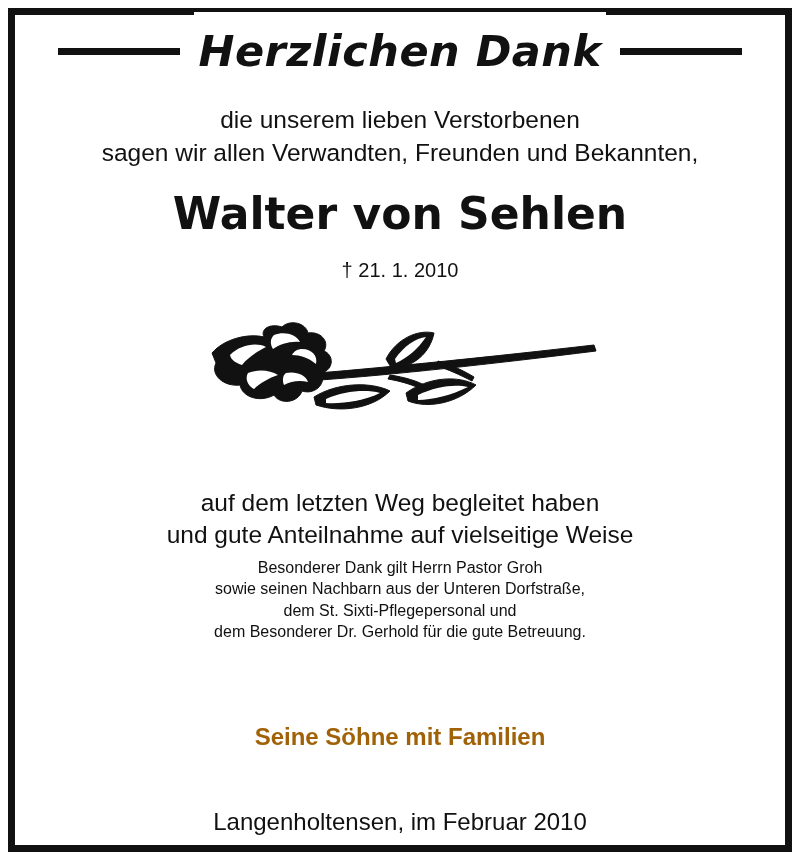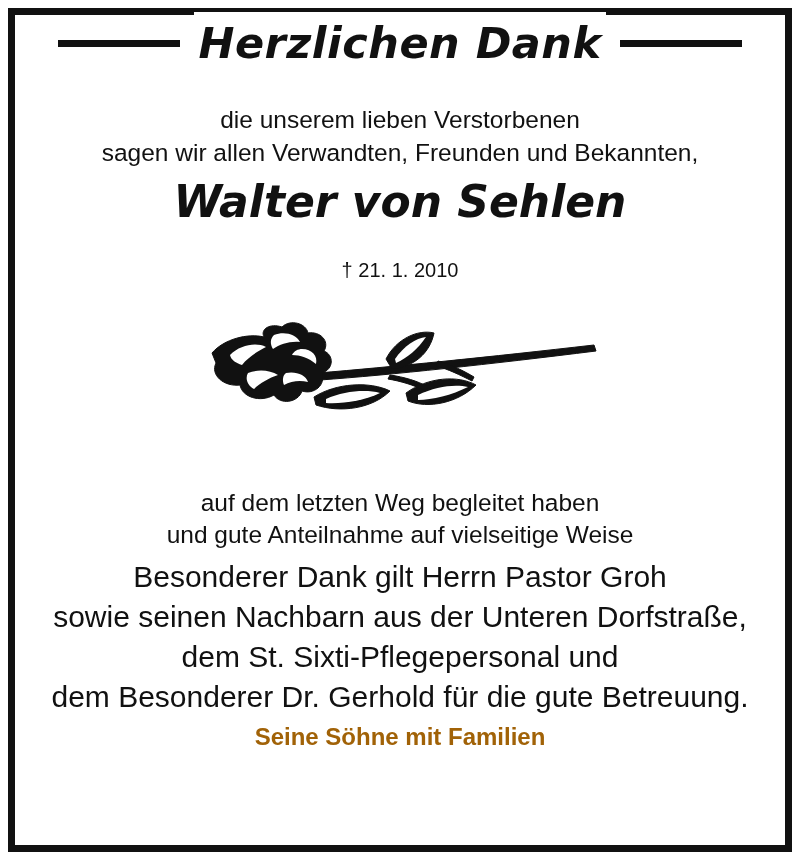--- a/index.html
+++ b/index.html
@@ -57,39 +57,38 @@
   .heading {
     font-family: "DejaVu Sans", sans-serif;
     font-weight: bold;
     font-style: italic;
     font-size: 43px;
     letter-spacing: 0.5px;
     color: #111111;
     white-space: nowrap;
     line-height: 1.1;
     background: #ffffff;
-    padding: 8px 4px;
+    padding: 16px 4px;
   }
   .intro {
     position: absolute;
     left: 0;
     right: 0;
     top: 74px;
     font-size: 24.5px;
     line-height: 1.34;
     color: #111111;
   }
   .deceased-name {
     position: absolute;
     left: 0;
     right: 0;
-    top: 146px;
+    top: 158px;
     font-family: "DejaVu Sans", sans-serif;
     font-weight: bold;
-    font-style: italic;
     font-size: 44px;
     color: #111111;
     white-space: nowrap;
   }
   .death-date {
     position: absolute;
     left: 0;
     right: 0;
     top: 229px;
     font-size: 20px;
@@ -113,21 +112,21 @@
     font-size: 24.5px;
     line-height: 1.32;
     color: #111111;
     margin-top: 32px;
   }
   .body-2 {
     position: absolute;
     left: 0;
     right: 0;
     top: 527px;
-    font-size: 30px;
+    font-size: 16px;
     line-height: 1.33;
     color: #111111;
   }
   .signature {
     position: absolute;
     left: 0;
     right: 0;
     top: 693px;
     font-size: 24px;
     font-weight: bold;
@@ -211,16 +210,17 @@
 
       <div class="body-2">
         <span class="line">Besonderer Dank gilt Herrn Pastor Groh</span>
         <span class="line">sowie seinen Nachbarn aus der Unteren Dorfstraße,</span>
         <span class="line">dem St. Sixti-Pflegepersonal und</span>
         <span class="line">dem Besonderer Dr. Gerhold für die gute Betreuung.</span>
       </div>
 
       <div class="signature">Seine Söhne mit Familien</div>
 
+      <div class="place-date">Langenholtensen, im Februar 2010</div>
 
     </div>
   </div>
 </div>
 
 </body></html>

